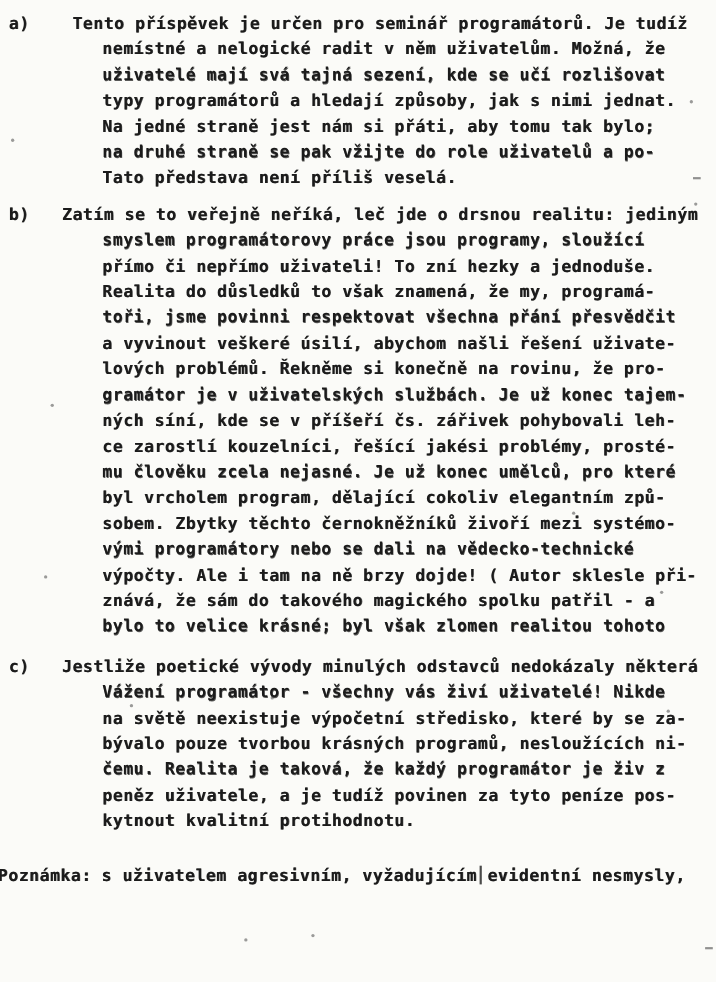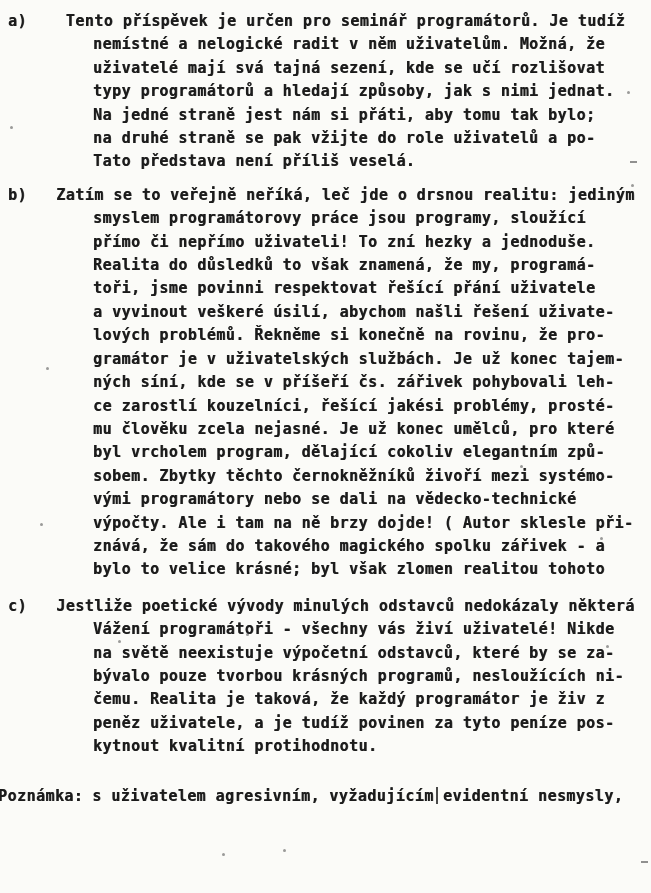--- a/index.html
+++ b/index.html
@@ -46,39 +46,39 @@
         <div class="tline">Na jedné straně jest nám si přáti, aby tomu tak bylo;</div>
         <div class="tline">na druhé straně se pak vžijte do role uživatelů a po-</div>
         <div class="tline">Tato představa není příliš veselá.</div>
       </div>
       <div class="para" id="para-b">
         <span class="plabel">b)</span>
         <div class="tline first">Zatím se to veřejně neříká, leč jde o drsnou realitu: jediným</div>
         <div class="tline">smyslem programátorovy práce jsou programy, sloužící</div>
         <div class="tline">přímo či nepřímo uživateli! To zní hezky a jednoduše.</div>
         <div class="tline">Realita do důsledků to však znamená, že my, programá-</div>
-        <div class="tline">toři, jsme povinni respektovat řešící přání uživatele</div>
+        <div class="tline">toři, jsme povinni respektovat všechna přání přesvědčit</div>
         <div class="tline">a vyvinout veškeré úsilí, abychom našli řešení uživate-</div>
         <div class="tline">lových problémů. Řekněme si konečně na rovinu, že pro-</div>
         <div class="tline">gramátor je v uživatelských službách. Je už konec tajem-</div>
         <div class="tline">ných síní, kde se v příšeří čs. zářivek pohybovali leh-</div>
         <div class="tline">ce zarostlí kouzelníci, řešící jakési problémy, prosté-</div>
         <div class="tline">mu člověku zcela nejasné. Je už konec umělců, pro které</div>
         <div class="tline">byl vrcholem program, dělající cokoliv elegantním způ-</div>
         <div class="tline">sobem. Zbytky těchto černokněžníků živoří mezi systémo-</div>
         <div class="tline">vými programátory nebo se dali na vědecko-technické</div>
         <div class="tline">výpočty. Ale i tam na ně brzy dojde! ( Autor sklesle při-</div>
-        <div class="tline">znává, že sám do takového magického spolku zářivek - a</div>
+        <div class="tline">znává, že sám do takového magického spolku patřil - a</div>
         <div class="tline">bylo to velice krásné; byl však zlomen realitou tohoto</div>
       </div>
       <div class="para" id="para-c">
         <span class="plabel">c)</span>
         <div class="tline first">Jestliže poetické vývody minulých odstavců nedokázaly některá</div>
-        <div class="tline">Vážení programátoři - všechny vás živí uživatelé! Nikde</div>
-        <div class="tline">na světě neexistuje výpočetní odstavců, které by se za-</div>
+        <div class="tline">Vážení programátor - všechny vás živí uživatelé! Nikde</div>
+        <div class="tline">na světě neexistuje výpočetní středisko, které by se za-</div>
         <div class="tline">bývalo pouze tvorbou krásných programů, nesloužících ni-</div>
         <div class="tline">čemu. Realita je taková, že každý programátor je živ z</div>
         <div class="tline">peněz uživatele, a je tudíž povinen za tyto peníze pos-</div>
         <div class="tline">kytnout kvalitní protihodnotu.</div>
       </div>
     </div>
 
   <div class="note">
     <span class="nlabel">Poznámka:</span><span>s uživatelem agresivním, vyžadujícím evidentní nesmysly,</span>
     <span class="vbar"></span>

